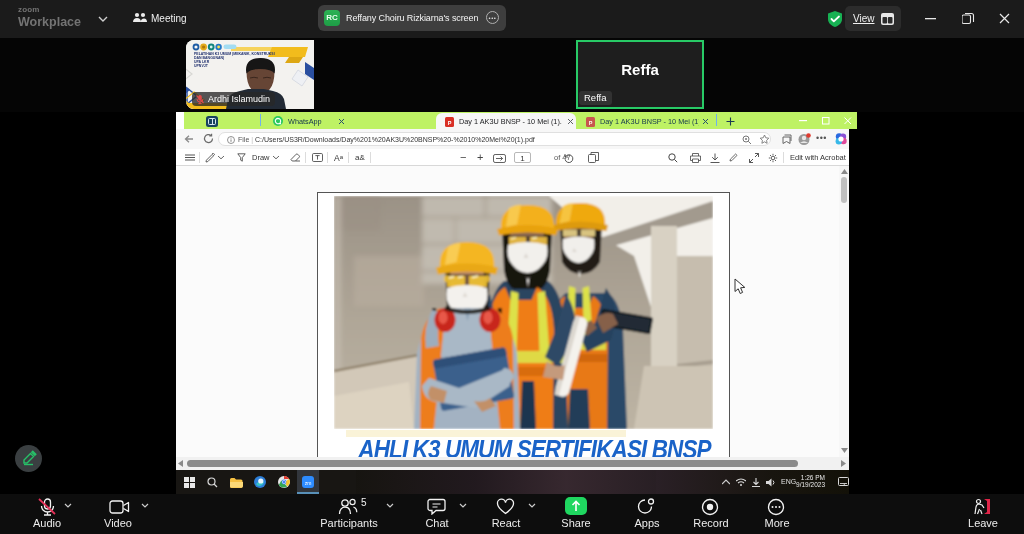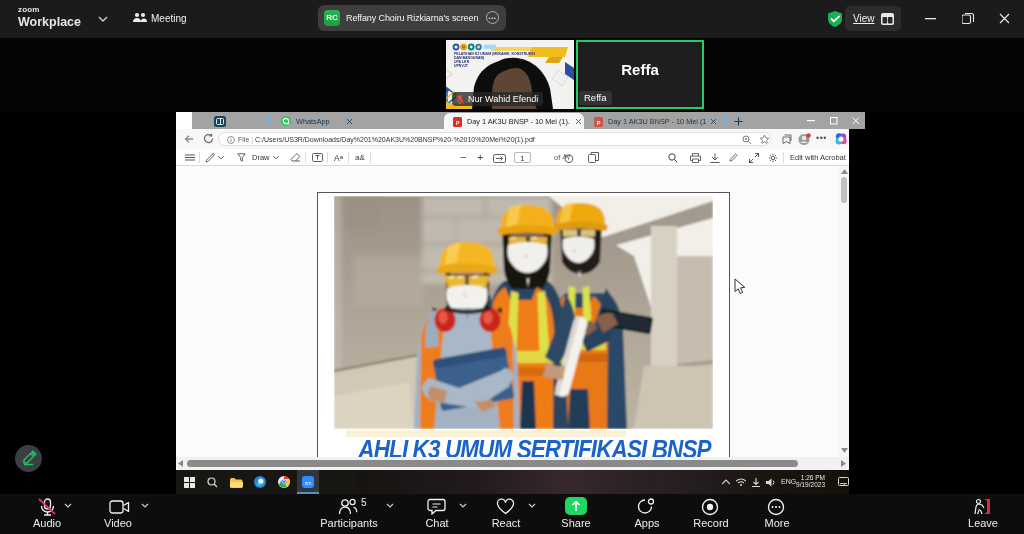--- a/index.html
+++ b/index.html
@@ -3,41 +3,41 @@
 <meta charset="utf-8">
 <style>
   * { margin:0; padding:0; box-sizing:border-box; }
   html,body { width:1024px; height:534px; overflow:hidden; background:#000; }
   body { font-family:"Liberation Sans", sans-serif; }
   #stage { position:relative; width:1024px; height:534px; background:#000; }
   .abs { position:absolute; }
 
   
   .topbar { position:absolute; left:0; top:0; width:1024px; height:38px; background:#1b1b1b; }
-  .zlogo { position:absolute; left:18px; top:5px; color:#e5e5e5; }
+  .zlogo { position:absolute; left:18px; top:5px; color:#737373; }
   .zlogo .z1 { font-size:8px; font-weight:bold; letter-spacing:.2px; }
   .zlogo .z2 { font-size:12.5px; font-weight:bold; margin-top:1px; }
   .meeting { position:absolute; left:151px; top:13px; color:#f0f0f0; font-size:10px; }
   .pill { position:absolute; left:318px; top:5px; width:188px; height:26px; background:#3e3e3e; border-radius:6px; color:#f5f5f5; font-size:9px; letter-spacing:-0.1px; }
   .rcbadge { position:absolute; left:6px; top:5px; width:16px; height:16px; border-radius:4px; background:linear-gradient(180deg,#2cb254,#1e9e46); color:#eafff0; font-size:8px; font-weight:bold; text-align:center; line-height:16px; }
   .pilltext { position:absolute; left:28px; top:8px; white-space:nowrap; }
   .pilldots { position:absolute; right:7px; top:6px; width:13px; height:13px; border:1px solid #b0b0b0; border-radius:50%; color:#ddd; font-size:6px; text-align:center; line-height:12px; letter-spacing:.5px; }
   .viewbtn { position:absolute; left:845px; top:6px; width:56px; height:25px; background:#2c2c2c; border-radius:5px; }
   .winctl { position:absolute; top:0; height:38px; color:#e8e8e8; font-size:13px; }
 
   
   .strip { position:absolute; left:0; top:38px; width:1024px; height:74px; background:#050505; }
   .tile { position:absolute; top:2px; width:128px; height:69px; background:#fff; overflow:hidden; }
   .tile svg.vbg { position:absolute; left:0; top:0; }
   .nlabel { position:absolute; left:6px; bottom:3px; height:14px; background:rgba(40,40,40,.78); border-radius:4px; color:#fff; font-size:9px; line-height:14px; padding:0 5px 0 16px; white-space:nowrap; max-width:118px; overflow:hidden; }
   .nlabel .mi { position:absolute; left:3px; top:2px; }
 
   
   .browser { position:absolute; left:176px; top:112px; width:673px; height:358px; background:#fff; }
-  .tabbar { position:absolute; left:16px; top:0; width:673px; height:17px; background:#a3a3a3;text-align:right; }
+  .tabbar { position:absolute; left:8px; top:0; width:673px; height:17px; background:#bef264;text-align:right; }
   .tab { position:absolute; top:1px; height:16px; font-size:7.3px; color:#1c2630; }
   .tabactive { background:#f7f7f7; border-radius:6px 6px 0 0; }
   .addrbar { position:absolute; left:0; top:17px; width:673px; height:20px; background:#f7f7f7; }
   .urlpill { position:absolute; left:42px; top:3px; width:553px; height:14px; background:#fff; border:1px solid #e0e0e0; border-radius:8px; font-size:7px; color:#333; line-height:13px; padding-left:8px; white-space:nowrap; overflow:hidden; }
   .pdftools { position:absolute; left:0; top:37px; width:673px; height:17px; background:#fff; border-bottom:1px solid #d8d8d8; font-size:7.5px; color:#333; }
   .content { position:absolute; left:0; top:54px; width:673px; height:291px; background:#fbfbfb; overflow:hidden;font-style:italic; }
   .page { position:absolute; left:141px; top:26px; width:413px; height:280px; background:#fff; border:1px solid #555; }
   .pdftitle { position:absolute; left:10px; top:242px; width:413px; text-align:center; color:#1a63c8; font-size:25px; font-weight:bold; letter-spacing:-1px; white-space:nowrap; transform:scaleX(0.9); transform-origin:center; }
   .hscroll { position:absolute; left:0; top:345px; width:673px; height:13px; background:#f1f1f1; }
   .hthumb { position:absolute; left:11px; top:3px; width:611px; height:7px; background:#8a8a8a; border-radius:4px; }
@@ -133,32 +133,34 @@
         <text x="8" y="27" font-size="3.5" font-weight="bold" fill="#20306e" font-family="Liberation Sans">UPNVJT</text>
       </g>
       <g id="micred">
         <rect x="3.2" y="1" width="3.6" height="5.6" rx="1.8" fill="#e04b4b"></rect>
         <path d="M2 5 a3 3 0 0 0 6 0 M5 8 v1.6 M3.4 9.6 h3.2" stroke="#e04b4b" stroke-width="1" fill="none"></path>
         <path d="M1.5 1.5 L8.5 9" stroke="#e04b4b" stroke-width="1.1"></path>
       </g>
     </defs>
   </svg>
   <div class="strip">
-    <div class="tile" style="left:446px;" id="t3">
+    <div class="tile" style="left:186px; border-radius:8px 0 0 8px;" id="t1">
       <svg class="vbg" width="128" height="69">
         <use href="#vbg"></use>
         <g filter="url(#blur1)">
-          <path d="M26 69 l2 -22 q5 -20 25 -26 q7 -4 18 -3 q15 2 24 13 q9 11 10 24 l2 14 z" fill="#0c0c0c"></path>
-          <path d="M46 69 l0 -15 q0 -17 10 -24 q7 -5 14 -3 q11 3 14 14 q3 10 2 17 l5 11 z" fill="#5f4534"></path>
-          <path d="M41 41 q7 -20 24 -22 q15 -1 24 9 l-7 2 q-17 -6 -34 7 z" fill="#0a0a0a"></path>
+          <path d="M68 55 h13 l1 8 h-15 z" fill="#4a3428"></path>
+          <path d="M60.5 31 q0 -12.5 14 -12.5 q14 0 14 12.5 q0 13 -5 18.5 q-3.5 4.5 -9 4.5 q-5.5 0 -9 -4.5 q-5 -5.5 -5 -18.5 z" fill="#664434"></path>
+          <path d="M60 30 q0 -12 14.5 -12 q14.5 0 14.5 12 l-0.5 3.5 q-3 -4.5 -14 -4.5 q-11 0 -14 4.5 z" fill="#141414"></path>
+          <path d="M64 38 q4 -1.5 8 0 M77 38 q4 -1.5 8 0" stroke="#3a281e" stroke-width="1" fill="none"></path>
+          <path d="M40 69 l2 -10 q2 -6 12 -8 l8 -2 h16 l9 2 q9 2 11 8 l2 10 z" fill="#232c36"></path>
         </g>
       </svg>
       <div class="nlabel"><svg class="mi" width="10" height="11" viewBox="0 0 10 11">
             <use href="#micred"></use>
-          </svg>Nur Wahid Efendi</div>
+          </svg>Ardhi Islamudin</div>
     </div>
     <div class="tile" style="left:576px; background:#1e1e1e; border:2px solid #28ca66;" id="t4">
       <div style="position:absolute;left:0;top:19px;width:100%;text-align:center;color:#fff;font-size:15px;font-weight:bold;">Reffa</div>
       <div style="position:absolute;left:1px;bottom:2px;height:14px;background:rgba(55,55,55,.8);border-radius:3px;color:#fff;font-size:9.5px;line-height:14px;padding:0 5px;">Reffa</div>
     </div>
   </div>
 
   <div class="browser">
     <div class="tabbar">
 

